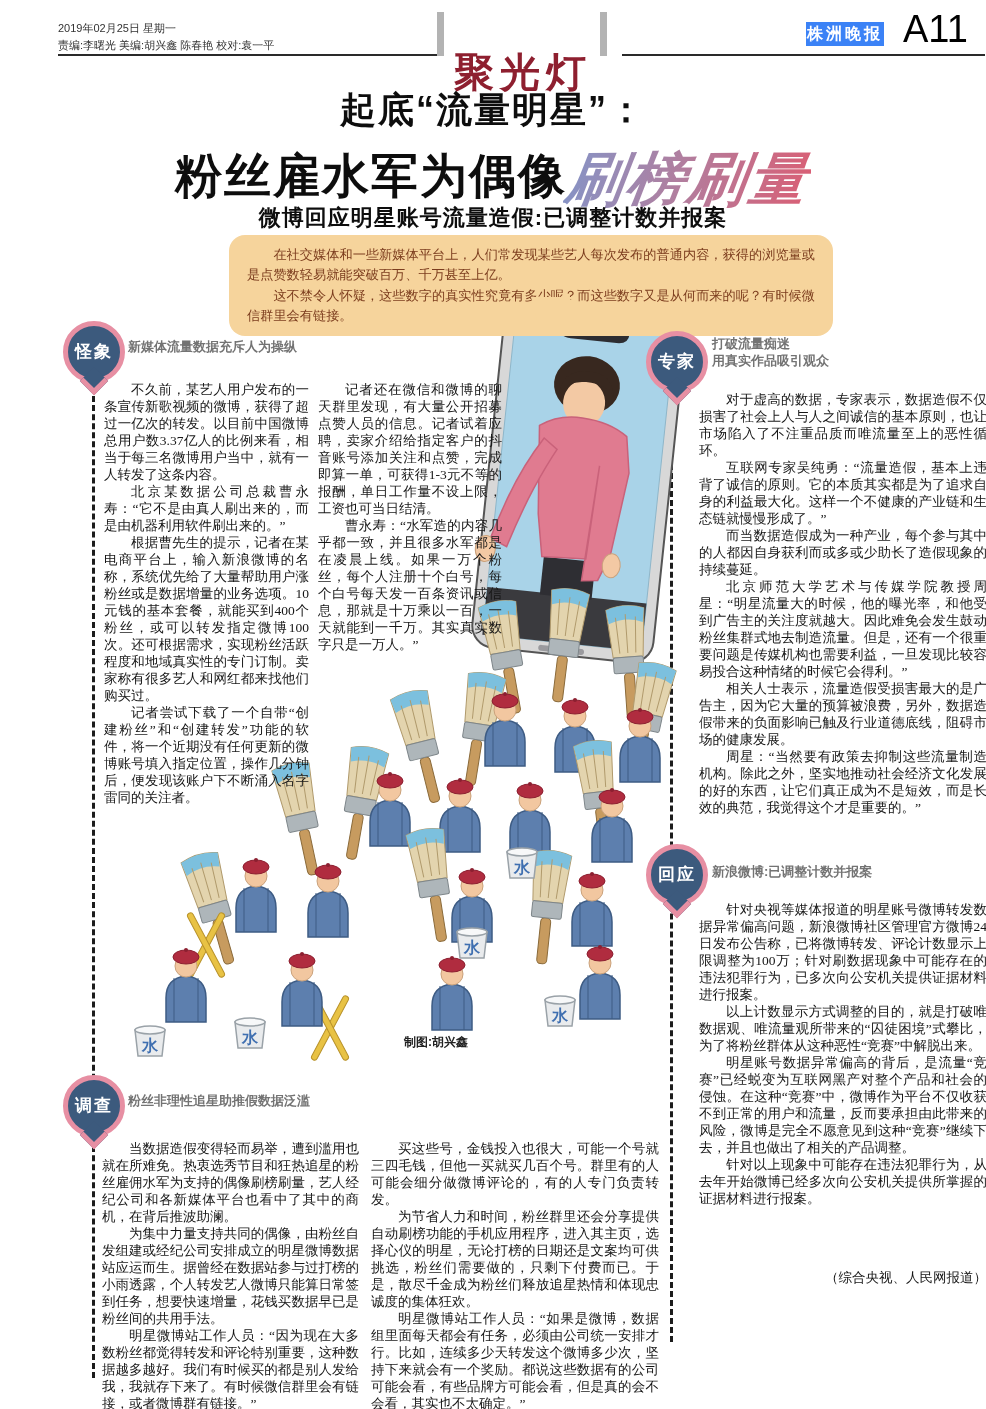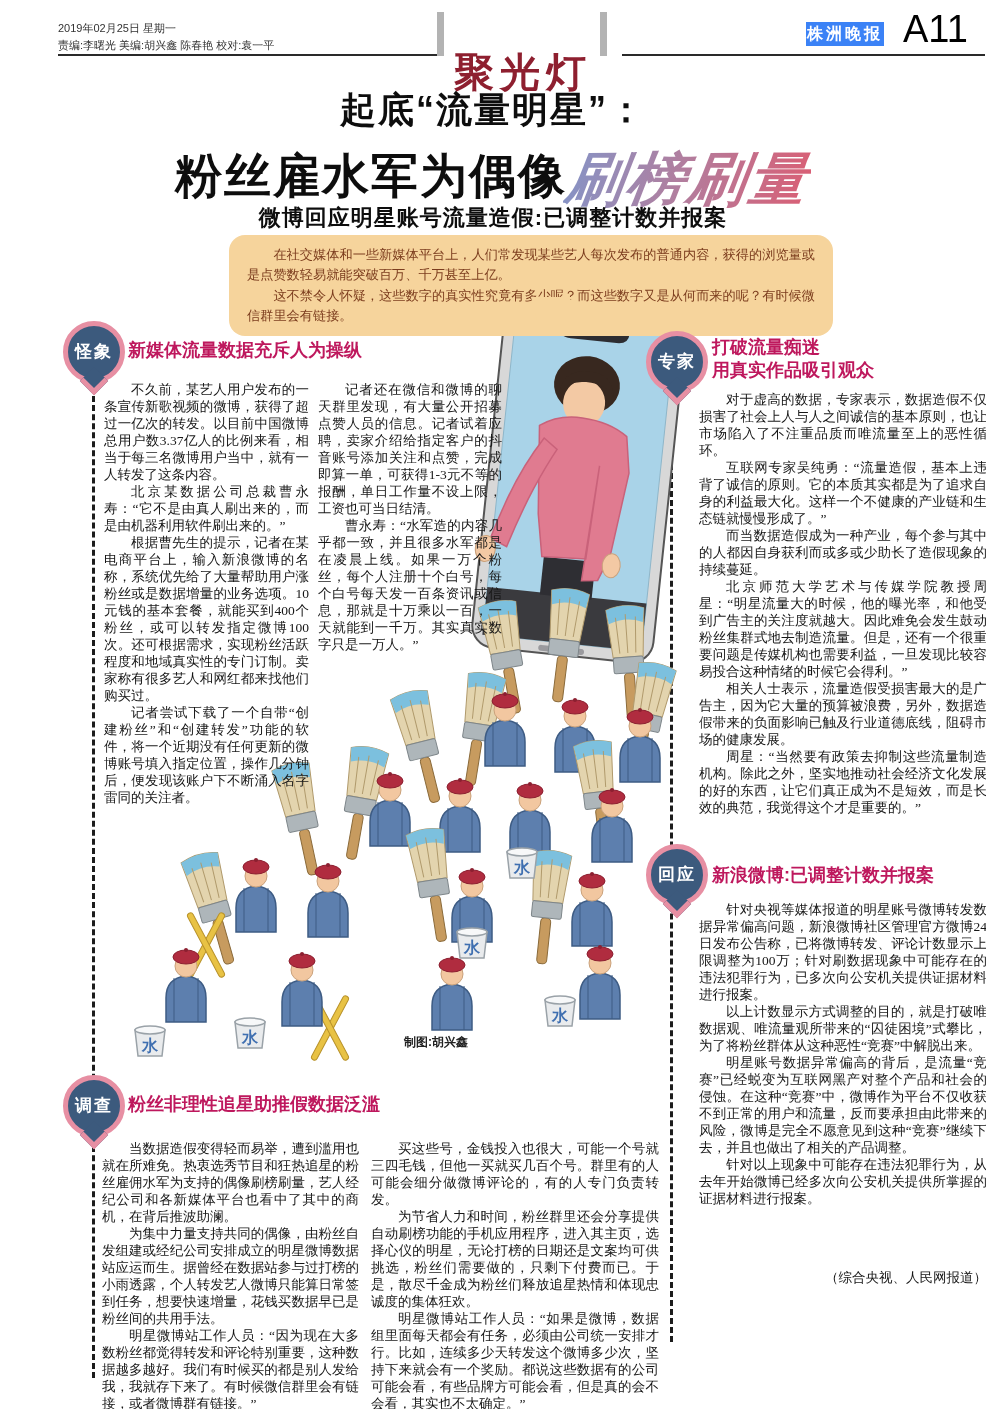--- a/index.html
+++ b/index.html
@@ -47,22 +47,22 @@
   .dash-l{left:92px;top:378px;height:1000px;}
   .dash-r{left:670px;top:392px;height:950px;}
 
   
   .badge{width:52px;height:52px;border-radius:50%;background:#3c5a7d;border:5px solid #e78fa3;
          color:#fff;font:bold 17px/52px "Liberation Sans",sans-serif;text-align:center;
          letter-spacing:2px;z-index:5;}
   .badge::after{content:"";position:absolute;left:50%;bottom:-13px;width:15px;height:15px;
                 background:#3c5a7d;border-right:5px solid #e78fa3;border-bottom:5px solid #e78fa3;
                 transform:translateX(-50%) rotate(45deg);z-index:-1;}
-  .sec-title{font-family:"Liberation Sans",sans-serif;font-weight:bold;font-size:18px;
-             line-height:1.3;color:#be185d;z-index:4;}
+  .sec-title{font-family:"Liberation Sans",sans-serif;font-weight:bold;font-size:13px;
+             line-height:1.3;color:#737373;z-index:4;}
 
   
   .art{font:13.5px/17px "Liberation Serif",serif;color:#161616;text-align:justify;z-index:2;}
   .art p{margin:0;text-indent:2em;}
   .credit-line{text-align:right;font:13.5px/19px "Liberation Serif",serif;color:#161616;z-index:2;}
 
   .ill-credit{font:bold 12px/1 "Liberation Sans",sans-serif;color:#222;z-index:2;
               background:rgba(255,255,255,.85);padding:2px 4px;}
   svg.illu{left:0;top:0;z-index:1;}
 </style>

